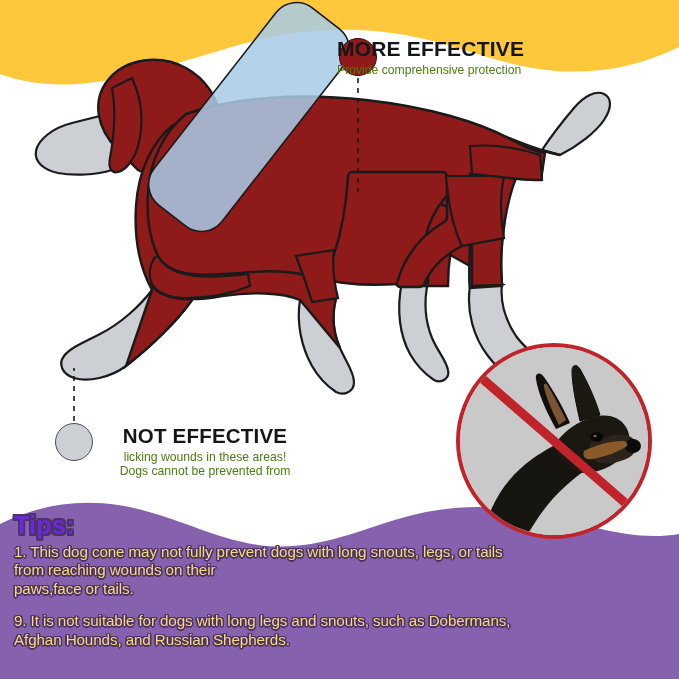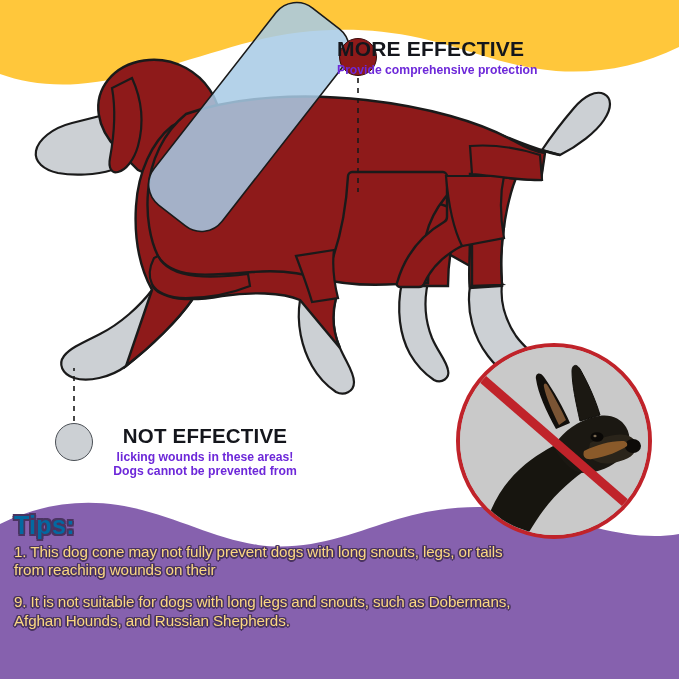--- a/index.html
+++ b/index.html
@@ -19,37 +19,37 @@
   .callout{position:absolute;}
   #callout-more{left:337px;top:38px;width:330px;}
   #callout-not{left:50px;top:425px;width:310px;text-align:center;}
 
   .callout-head{
     font-size:21px;font-weight:bold;color:#14161c;
     letter-spacing:.2px;line-height:1.05;white-space:nowrap;
   }
   #callout-not .callout-head{font-size:20.5px;}
   .callout-sub{
-    font-size:12.5px;font-weight:bold;color:#6d28d9;
+    font-size:12.5px;font-weight:normal;color:#4d7c0f;
     line-height:1.22;margin-top:3px;
   }
   #callout-more .callout-sub{font-size:12.2px;}
   #callout-not .callout-sub{font-size:12.2px;}
 
   .dot{position:absolute;border-radius:50%;box-sizing:border-box;}
   #dot-more{left:339px;top:38px;width:38px;height:38px;background:#8e1a1a;border:1.5px solid #3b0c0c;}
   #dot-not{left:55px;top:423px;width:38px;height:38px;background:#ccd0d4;border:1.5px solid #4a4f55;}
 
   
   #tips{
     position:absolute;left:0;top:506px;width:679px;height:173px;
     box-sizing:border-box;padding:6px 14px 0 14px;
   }
   .tips-title{
-    font-size:25px;font-weight:bold;color:#0369a1;
+    font-size:25px;font-weight:bold;color:#6d28d9;
     -webkit-text-stroke:0px;
     text-shadow:
       -1.6px -1.6px 0 #4a3461, 1.6px -1.6px 0 #4a3461,
       -1.6px  1.6px 0 #4a3461, 1.6px  1.6px 0 #4a3461,
        0 -1.8px 0 #4a3461, 0 1.8px 0 #4a3461,
       -1.8px 0 0 #4a3461, 1.8px 0 0 #4a3461;
     line-height:1.1;margin:0 0 3px 0;letter-spacing:.3px;
   }
   .tips-line{
     font-size:15.2px;font-weight:normal;color:#fbd883;
@@ -260,18 +260,19 @@
     <div class="callout-sub">
       <div>licking wounds in these areas!</div>
       <div>Dogs cannot be prevented from</div>
     </div>
   </div>
 
   <div id="tips">
     <div class="tips-title">Tips:</div>
     <div class="tips-line">1. This dog cone may not fully prevent dogs with long snouts, legs, or tails</div>
     <div class="tips-line">from reaching wounds on their</div>
+    <div class="tips-line">paws,face or tails.</div>
     <div class="tips-gap"></div>
     <div class="tips-line">9. It is not suitable for dogs with long legs and snouts, such as Dobermans,</div>
     <div class="tips-line">Afghan Hounds, and Russian Shepherds.</div>
   </div>
 
 </div>
 
 </body></html>

